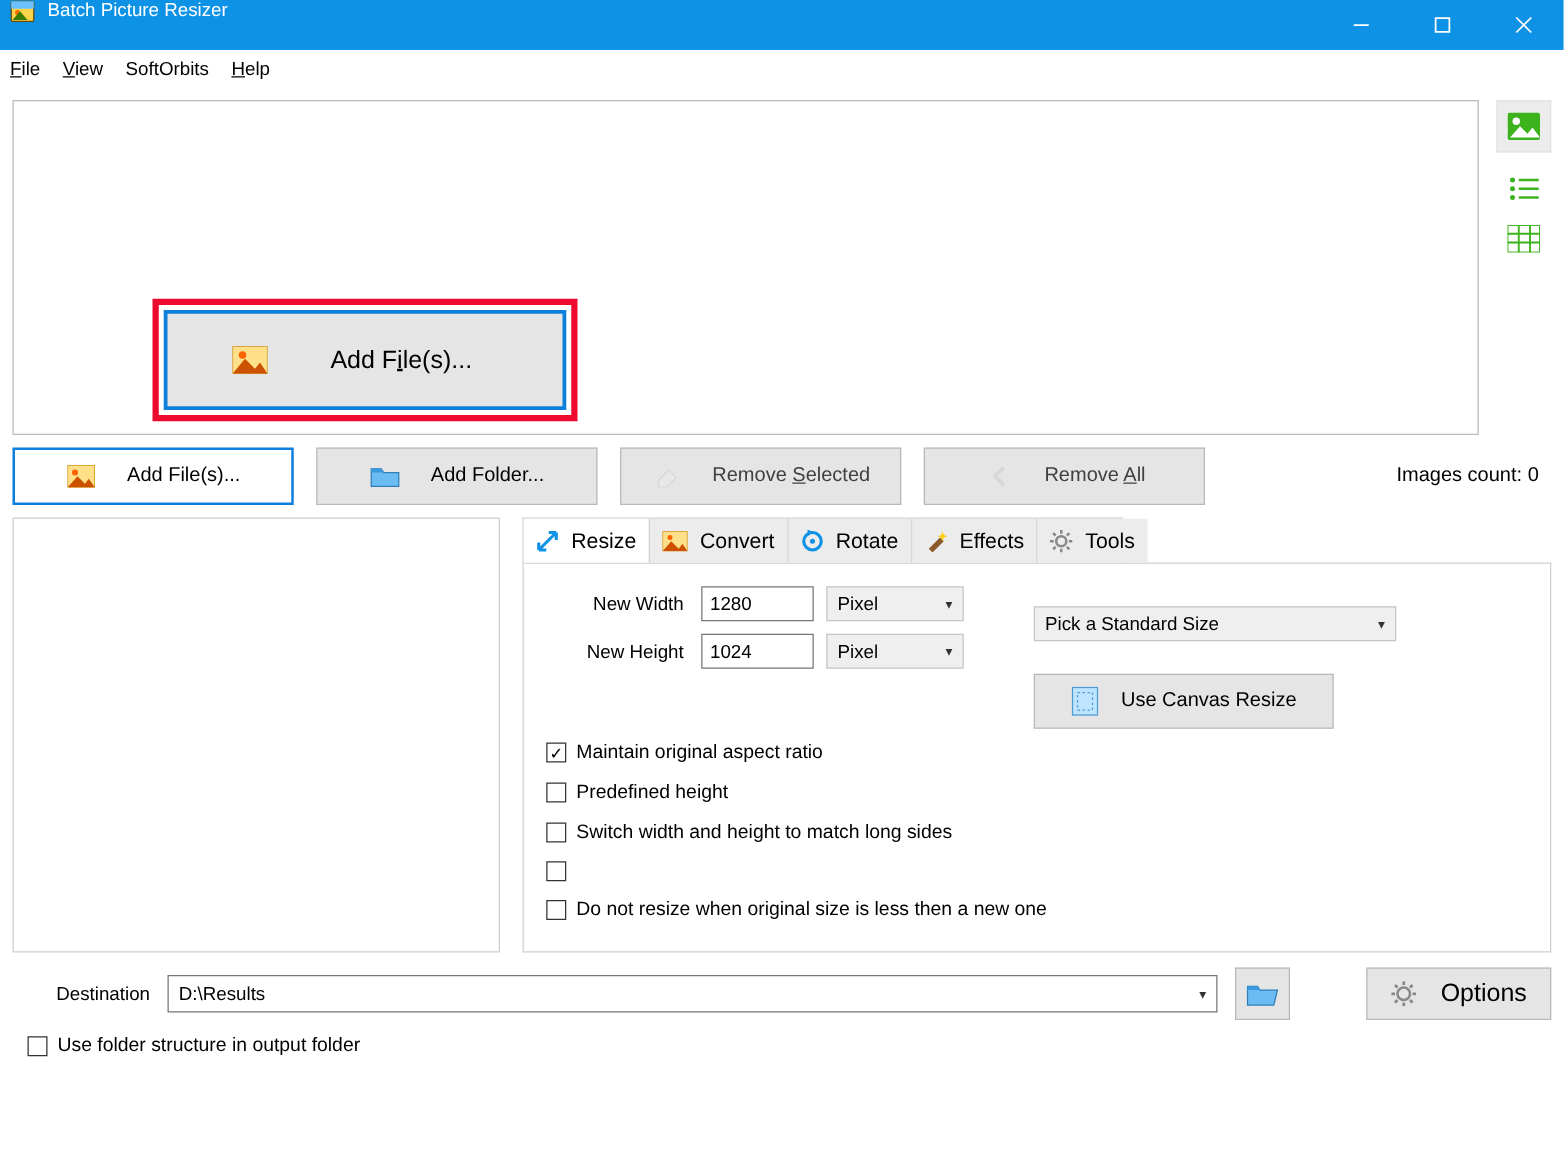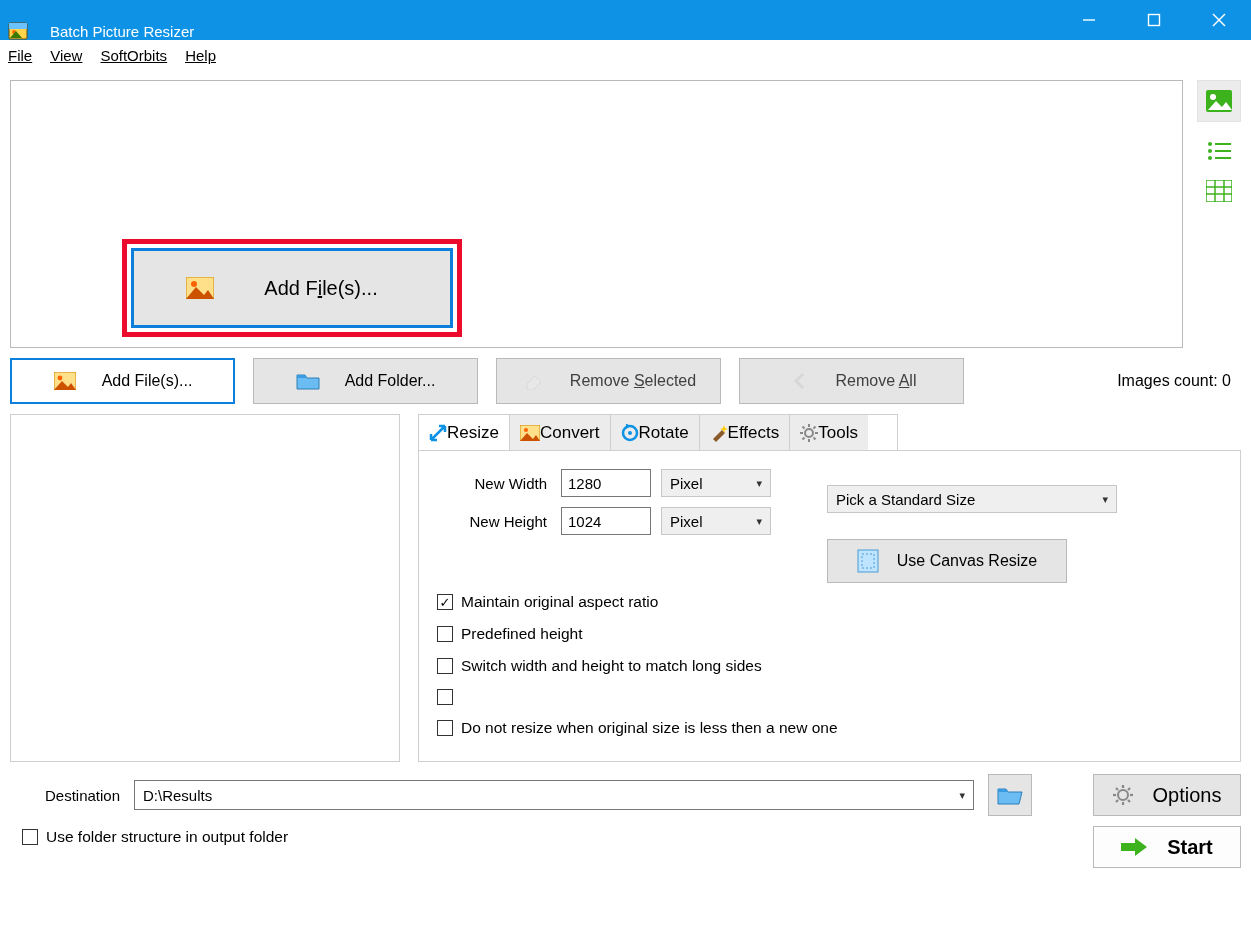--- a/index.html
+++ b/index.html
@@ -1,23 +1,23 @@
 <!DOCTYPE html>
 <html><head>
 <meta charset="utf-8">
 <style>
   * { box-sizing: border-box; font-family: "Segoe UI", Tahoma, sans-serif; }
   html, body { margin:0; padding:0; width:1251px; height:928px; background:#fff; overflow:hidden; }
-  .titlebar { height:40px; background:#0d92e6; display:flex; align-items:flex-end; padding-left:8px; color:#fff; position:relative;gap:12px; }
+  .titlebar { height:40px; background:#0d92e6; display:flex; align-items:flex-start; padding-left:8px; color:#fff; position:relative; }
   .titlebar .app-icon { width:20px; height:18px; margin-right:10px; }
   .titlebar .title { font-size:15px; }
   .titlebar .winctl { position:absolute; right:0; top:0; height:40px; display:flex; }
   .titlebar .winctl div { width:65px; height:40px; display:flex; align-items:center; justify-content:center; }
   .titlebar .winctl svg { stroke:#fff; }
-  .menubar { height:30px; display:flex; align-items:center; padding-left:8px; gap:18px; font-size:15px; border-bottom:0;text-decoration:underline; }
+  .menubar { height:30px; display:flex; align-items:center; padding-left:8px; gap:18px; font-size:15px; border-bottom:0; }
   .menubar span { cursor:default; }
   .menubar u { text-decoration:underline; }
   .content { padding:10px 10px 0 10px; display:flex; gap:14px; }
   .preview-area { flex:1; height:268px; border:1px solid #b9b9b9; position:relative; background:#fff; }
   .preview-addfiles-wrap { position:absolute; left:111px; top:158px; width:340px; height:98px; border:5px solid #ec0b2c; background:#fff; }
   .preview-addfiles { position:absolute; inset:4px; border:3px solid #0c7fdc; background:#e5e5e5; display:flex; align-items:center; justify-content:center; font-size:20px; padding-left:0; }
   .preview-addfiles .pic-icon { margin-right:50px; margin-left:-20px; }
   .right-tools { width:44px; display:flex; flex-direction:column; gap:18px; align-items:center; }
   .tool-square { width:44px; height:42px; background:#ececec; border:1px solid #e3e3e3; display:flex; align-items:center; justify-content:center; }
   .right-tools .plain { background:none; border:none; }
@@ -25,21 +25,21 @@
   .tbtn { height:46px; display:flex; align-items:center; justify-content:center; gap:25px; font-size:16px; border:1px solid #b9b9b9; background:#e5e5e5; cursor:default; }
   .tbtn.sel { border:2px solid #0c7fdc; background:#fff; }
   .tbtn.disabled { color:#404040; }
   .tbtn .ic { width:24px; display:flex; justify-content:center; }
   .w225 { width:225px; }
   .count-text { margin-left:auto; margin-right:10px; font-size:16px; }
   .lower { display:flex; margin-top:10px; padding:0 10px; gap:18px; }
   .left-blank { flex:0 0 390px; border:1px solid #cfcfcf; background:#fff; height:348px; }
   .config { flex:1; }
   .tabs { display:flex; height:36px; border:1px solid #cfcfcf; border-bottom:none; width:480px; }
-  .tab { display:flex; align-items:center; padding:0 10px; gap:0; font-size:17px; border-right:1px solid #cfcfcf; background:#ececec; }
+  .tab { display:flex; align-items:center; padding:0 10px; gap:10px; font-size:17px; border-right:1px solid #cfcfcf; background:#ececec; }
   .tab.active { background:#fff; }
   .tab:last-child { border-right:none; }
   .panel { border:1px solid #cfcfcf; padding:18px 18px 8px 18px; height:312px; }
   .row { display:flex; align-items:center; margin-bottom:10px; }
   .row label.lbl { width:110px; text-align:right; margin-right:14px; font-size:15px; }
   input.num { width:90px; height:28px; border:1px solid #767676; padding:2px 6px; font-size:15px; }
   .combo { display:flex; align-items:center; height:28px; border:1px solid #c6c6c6; background:#efefef; padding:0 8px; font-size:15px; justify-content:space-between; }
   .combo.small { width:110px; margin-left:10px; }
   .chev { font-size:11px; color:#333; }
   .std-size-combo { width:290px; }
@@ -324,22 +324,15 @@
               <line x1="0" y1="10" x2="3" y2="10"></line>
               <line x1="17" y1="10" x2="20" y2="10"></line>
               <line x1="3" y1="3" x2="5" y2="5"></line>
               <line x1="15" y1="15" x2="17" y2="17"></line>
               <line x1="17" y1="3" x2="15" y2="5"></line>
               <line x1="5" y1="15" x2="3" y2="17"></line>
             </g>
           </svg>
         <span>Options</span>
       </div>
-      <div class="side-btn start">
-        <svg width="26" height="18">
-            <rect x="0" y="5" width="14" height="8" fill="#3cb21d"></rect>
-            <path d="M14 0 L26 9 L14 18 Z" fill="#3cb21d"></path>
-          </svg>
-        <span>Start</span>
-      </div>
     </div>
   </div>
 </div>
 
 </body></html>

